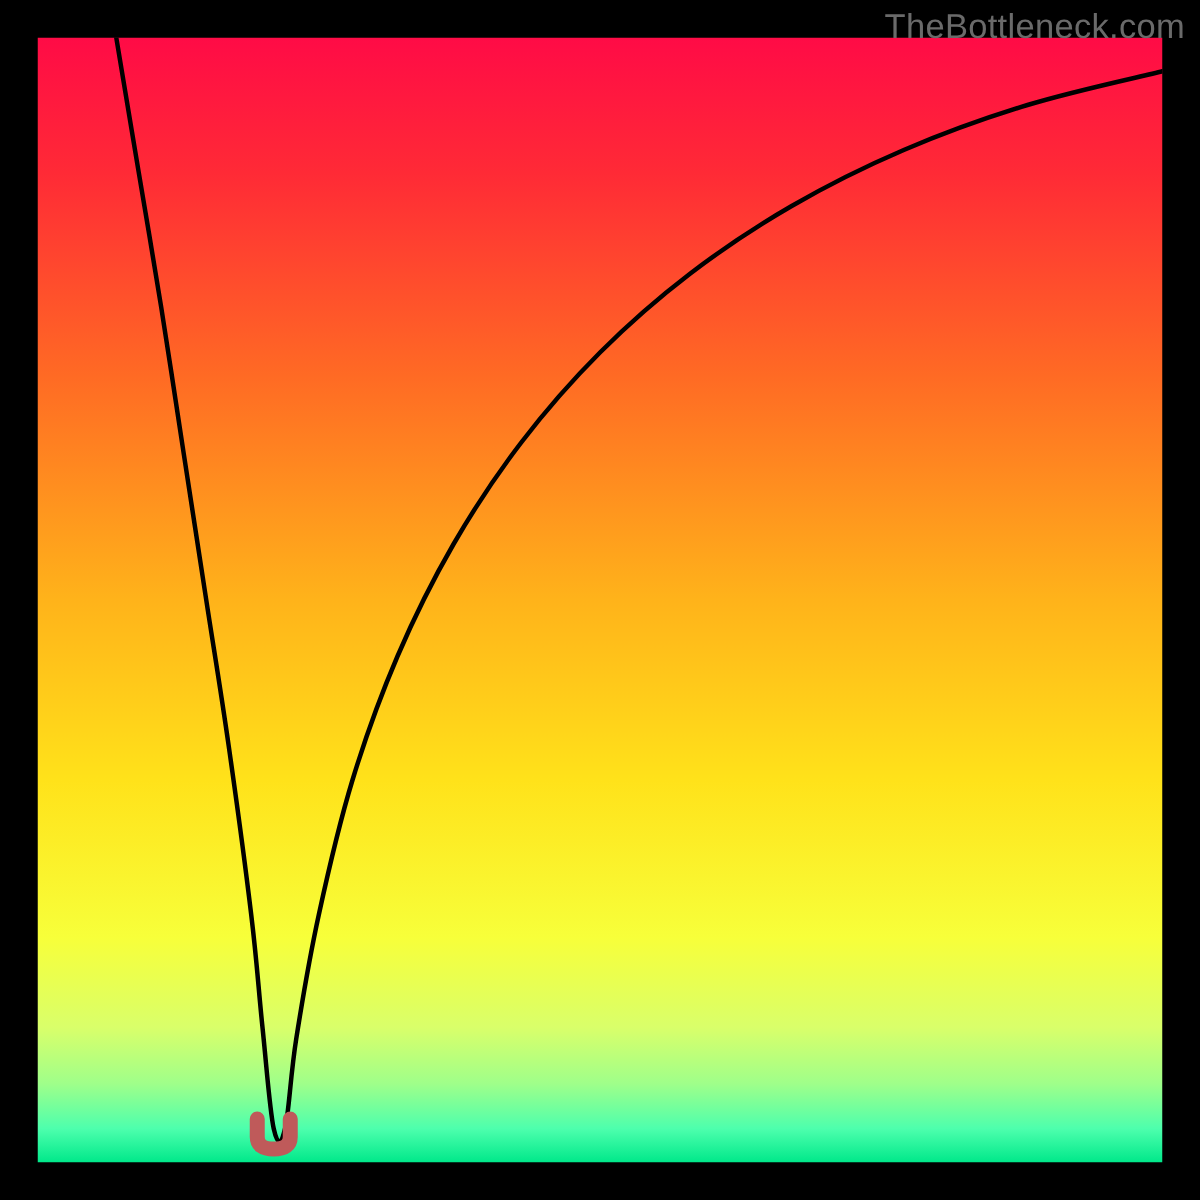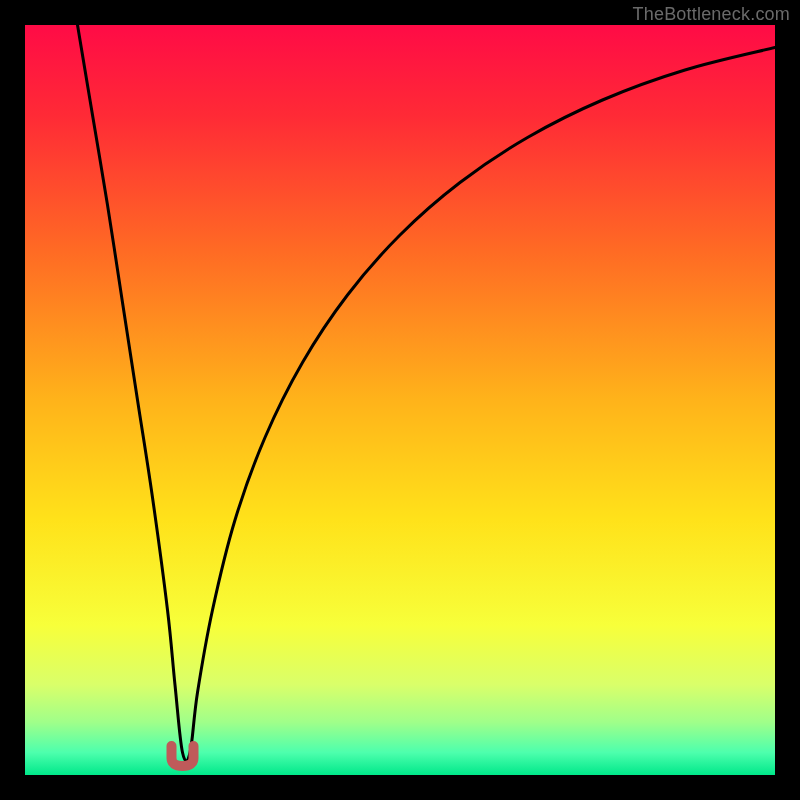--- a/index.html
+++ b/index.html
@@ -24,21 +24,21 @@
     left: 0;
     top: 0;
     width: 750px;
     height: 750px;
   }
   .watermark {
     position: absolute;
     top: 4px;
     right: 10px;
     color: #6a6a6a;
-    font-size: 18px;
+    font-size: 23px;
     font-weight: 500;
     letter-spacing: 0.2px;
     user-select: none;
   }
   svg { display: block; }
 </style>
 </head>
 <body>
 
 <div class="frame">

